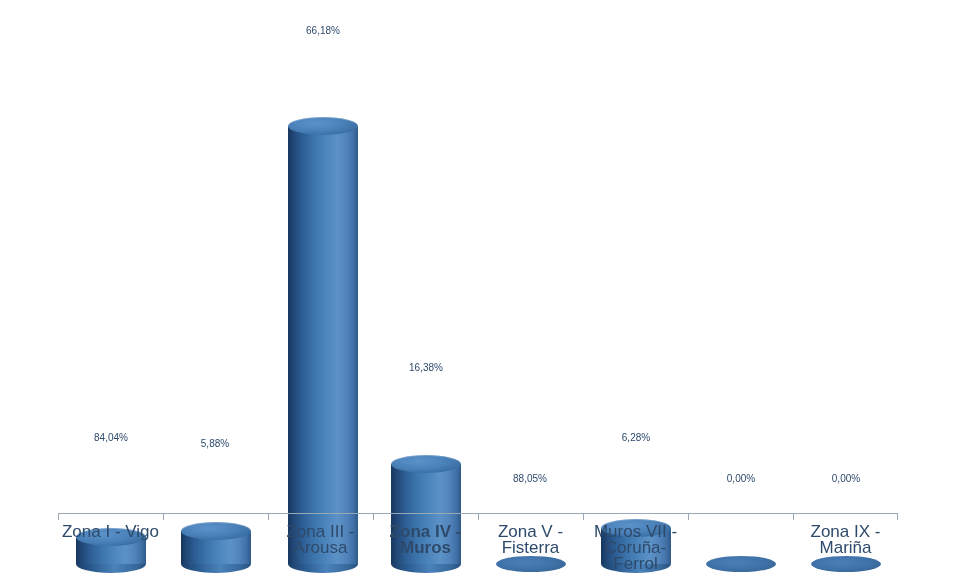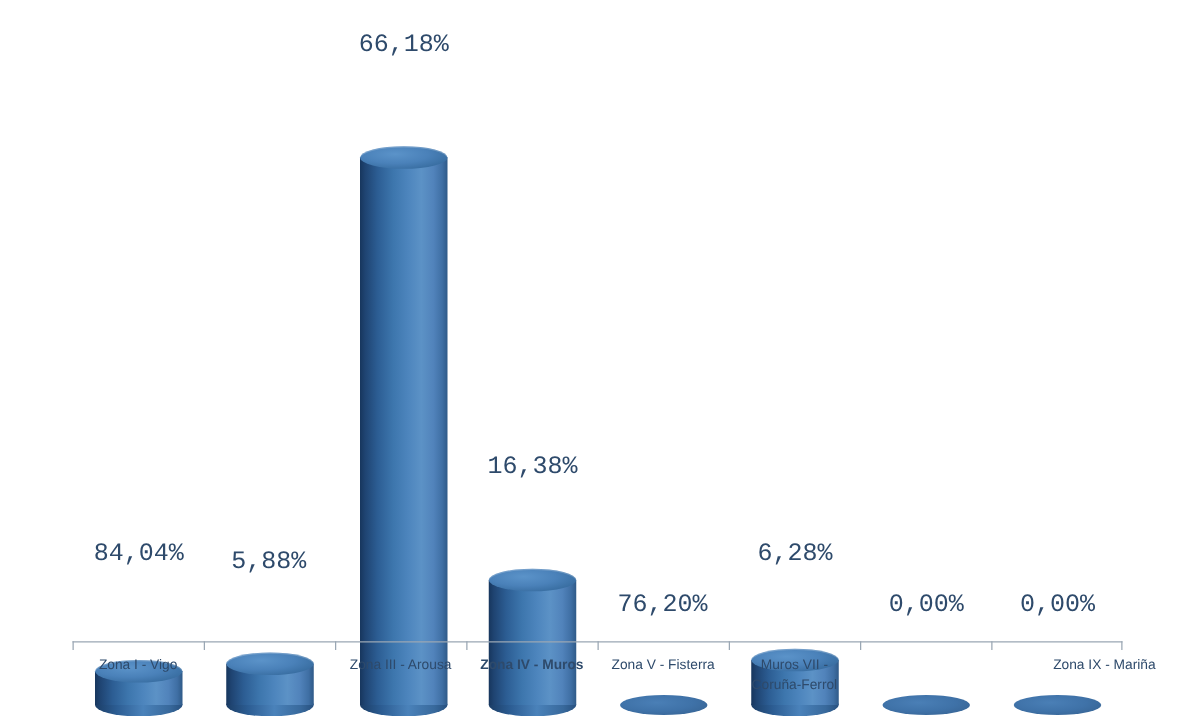--- a/index.html
+++ b/index.html
@@ -83,41 +83,41 @@
     width: 100%;
     height: 16px;
     border-radius: 50%;
     background: radial-gradient(ellipse at 42% 38%, #4a7fb6 0%, #3f72a8 50%, #345f8d 100%);
   }
   
   .value-label {
     position: absolute;
     text-align: center;
     color: #2e4a6b;
-    font-size: 20px;
-    font-family: Liberation Mono, monospace;
+    font-size: 10px;
+    font-family: Liberation Sans, sans-serif;
     white-space: nowrap;
   }
   
   .axis-line {
     position: absolute;
     background: #9aa7b4;
     height: 1px;
   }
   .axis-tick {
     position: absolute;
     width: 1px;
     background: #9aa7b4;
   }
   
   .cat-label {
     position: absolute;
     text-align: center;
     color: #2e4a6b;
-    font-size: 11px;
+    font-size: 17px;
     line-height: 16px;
     font-family: "Liberation Sans", sans-serif;
   }
 </style>
 </head>
 <body>
 
 <div id="chart-root">
   <div class="plot-area">
 
@@ -150,21 +150,21 @@
 
     <div class="value-label" style="left:375px; top:362px; width:102px;">16,38%</div>
     <div class="bar-group" style="left:391px; width:70px; height:118px;">
       <div class="cyl" style="height:118px;">
         <div class="cyl-bottom"></div>
         <div class="cyl-body" style="height:100px;"></div>
         <div class="cyl-top" style="top:0px;"></div>
       </div>
     </div>
 
-    <div class="value-label" style="left:479px; top:473px; width:102px;">76,20%</div>
+    <div class="value-label" style="left:479px; top:473px; width:102px;">88,05%</div>
     <div class="bar-group" style="left:496px; width:70px; height:18px;">
       <div class="cyl" style="height:18px;">
         <div class="cyl-flat"></div>
       </div>
     </div>
 
     <div class="value-label" style="left:585px; top:432px; width:102px;">6,28%</div>
     <div class="bar-group" style="left:601px; width:70px; height:54px;">
       <div class="cyl" style="height:54px;">
         <div class="cyl-bottom"></div>
@@ -217,17 +217,17 @@
   <div class="cat-label" style="left:478px; top:524px; width:105px;">
     <div>Zona V - Fisterra</div>
   </div>
 
   <div class="cat-label" style="left:583px; top:524px; width:105px;">
     <div>Muros VII -</div>
     <div>Coruña-Ferrol</div>
   </div>
 
 
-  <div class="cat-label" style="left:831px; top:524px; width:105px;text-align:center;">
+  <div class="cat-label" style="left:793px; top:524px; width:105px;text-align:center;">
     <div>Zona IX - Mariña</div>
   </div>
 
 </div>
 
 </body></html>

